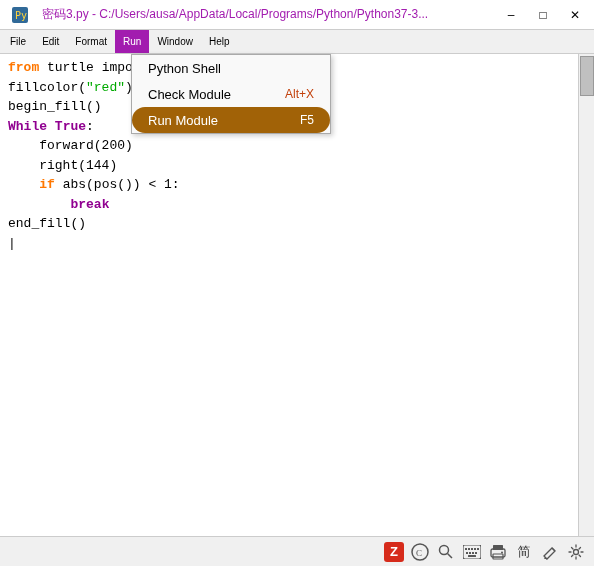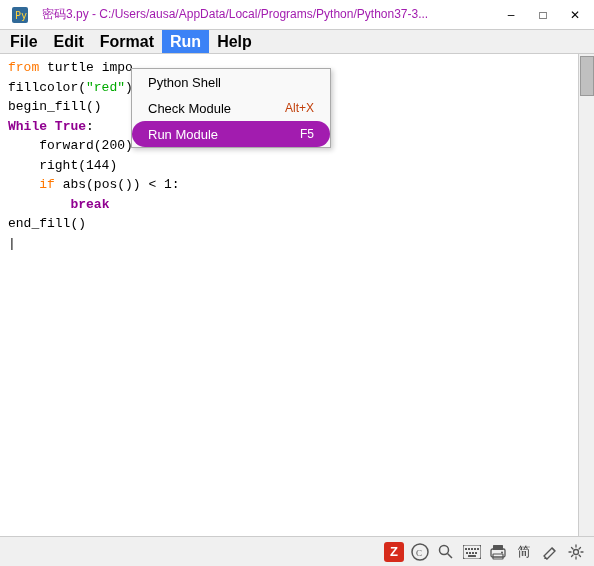--- a/index.html
+++ b/index.html
@@ -59,56 +59,55 @@
     .menu-bar {
       display: flex;
       align-items: center;
       height: 24px;
       background: #f0f0f0;
       border-bottom: 1px solid #ccc;
       padding: 0 2px;
     }
     .menu-item {
       padding: 2px 8px;
-      font-size: 16px;
+      font-size: 10px;
       cursor: pointer;
       height: 100%;
       display: flex;
       align-items: center;
       color: #000;
-      font-weight: bold;
     }
     .menu-item.active {
-      background: #3b82f6;
+      background: #a21caf;
       color: #fff;
     }
 
     
     .dropdown {
       position: absolute;
-      top: 68px;
+      top: 54px;
       left: 131px;
       background: #f9f9f9;
       border: 1px solid #aaa;
       box-shadow: 2px 2px 5px rgba(0,0,0,0.2);
       z-index: 100;
       min-width: 200px;
     }
     .dropdown-item {
       display: flex;
       align-items: center;
       justify-content: space-between;
       padding: 4px 16px 4px 16px;
       font-size: 13px;
       cursor: pointer;
       color: #000;
       height: 26px;
     }
     .dropdown-item.highlighted {
-      background: #a21caf;
+      background: #a16207;
       color: #fff;
       border-radius: 13px;
     }
     .dropdown-item .shortcut {
       color: #c2410c;
       font-size: 12px;
       margin-left: 24px;
     }
     .dropdown-item.highlighted .shortcut {
       color: #fff;
@@ -141,21 +140,21 @@
       width: 14px;
       height: 40px;
       background: #c0c0c0;
       position: absolute;
       top: 2px;
       left: 1px;
       border: 1px solid #999;
     }
 
     
-    .kw { color: #ff7700; font-weight: normal; }
+    .kw { color: #ff7700; font-weight: bold; }
     .kw2 { color: #900090; font-weight: bold; }
     .str { color: #00aa00; }
 
     
     .taskbar {
       position: absolute;
       bottom: 0;
       left: 0;
       right: 0;
       height: 30px;
@@ -193,20 +192,21 @@
     <button class="title-btn">□</button>
     <button class="title-btn close">✕</button>
   </div>
 </div>
 
 <div class="menu-bar">
   <div class="menu-item">File</div>
   <div class="menu-item">Edit</div>
   <div class="menu-item">Format</div>
   <div class="menu-item active">Run</div>
+  <div class="menu-item">Window</div>
   <div class="menu-item">Help</div>
 </div>
 
 <div class="editor">
   <div class="editor-content"><span class="kw">from</span> turtle impo<br><span>fillcolor(</span><span class="str">"red"</span><span>)</span><br><span>begin_fill()</span><br><span class="kw2">While</span> <span class="kw2">True</span><span>:</span><br><span>    forward(200)</span><br><span>    right(144)</span><br><span>    </span><span class="kw">if</span><span> abs(pos()) &lt; 1:</span><br><span>        </span><span class="kw2">break</span><br><span>end_fill()</span><br><span>|</span></div>
   <div class="scrollbar-v">
     <div class="scrollbar-thumb"></div>
   </div>
 </div>
 

